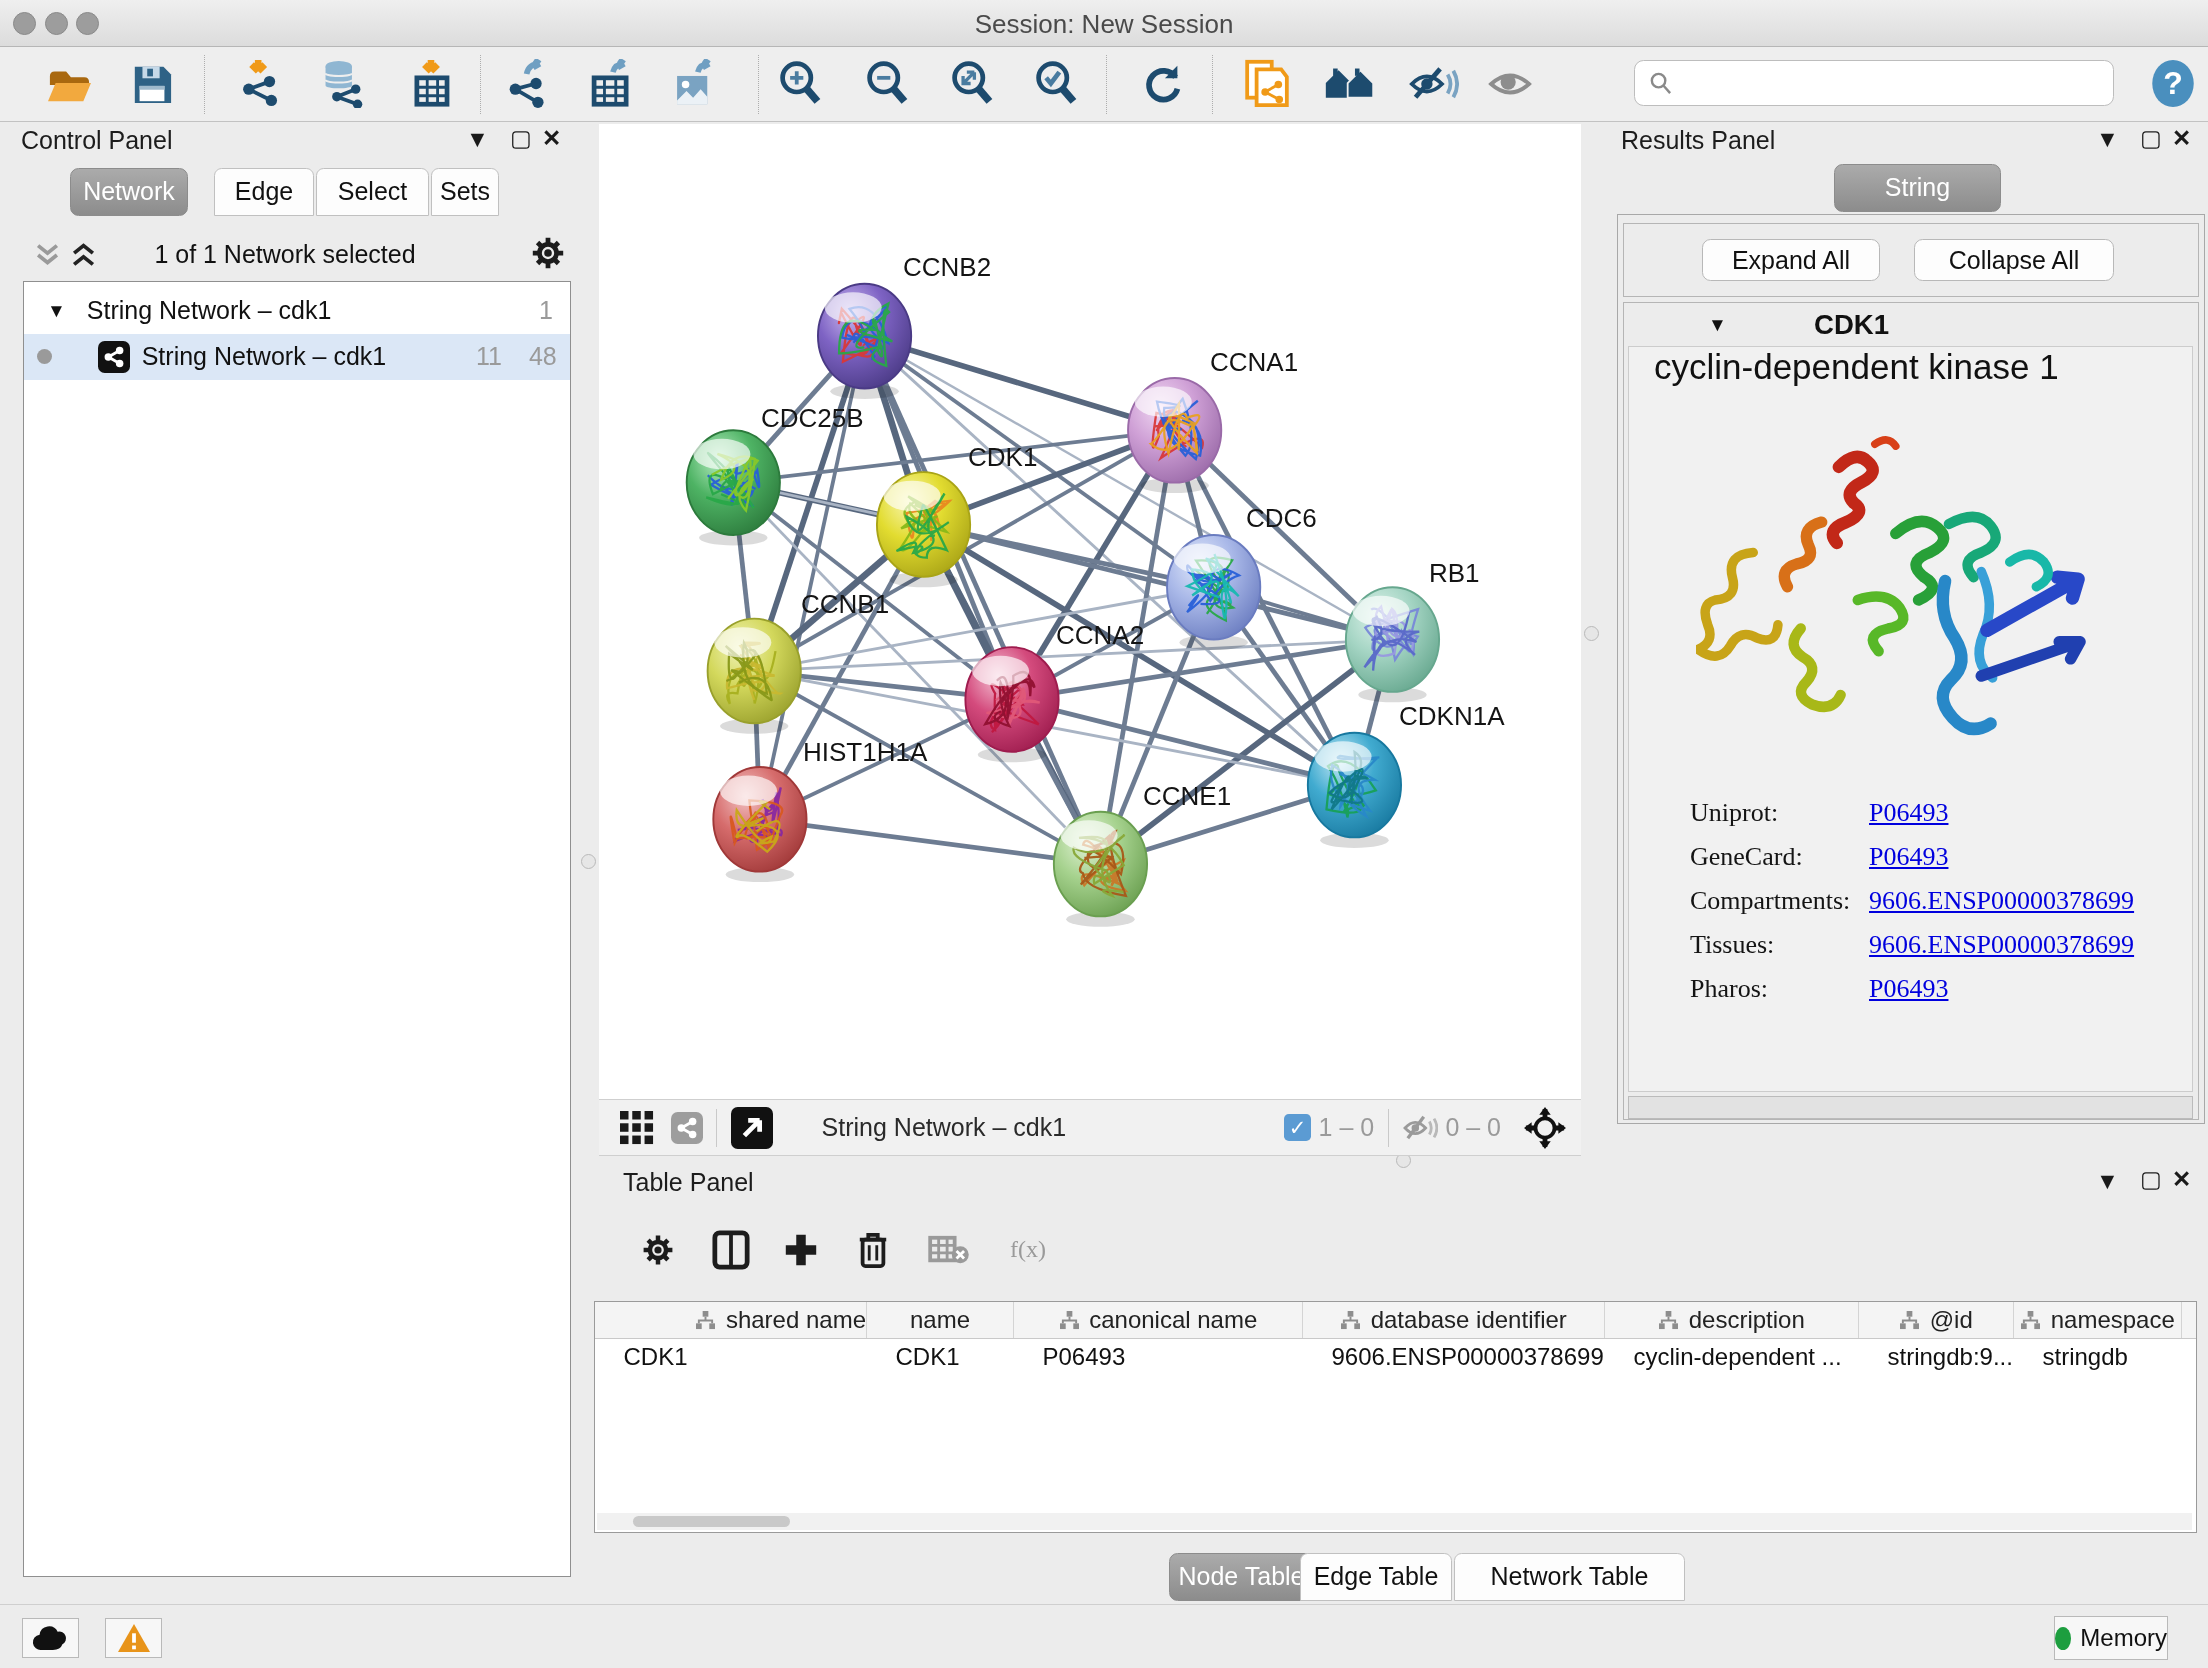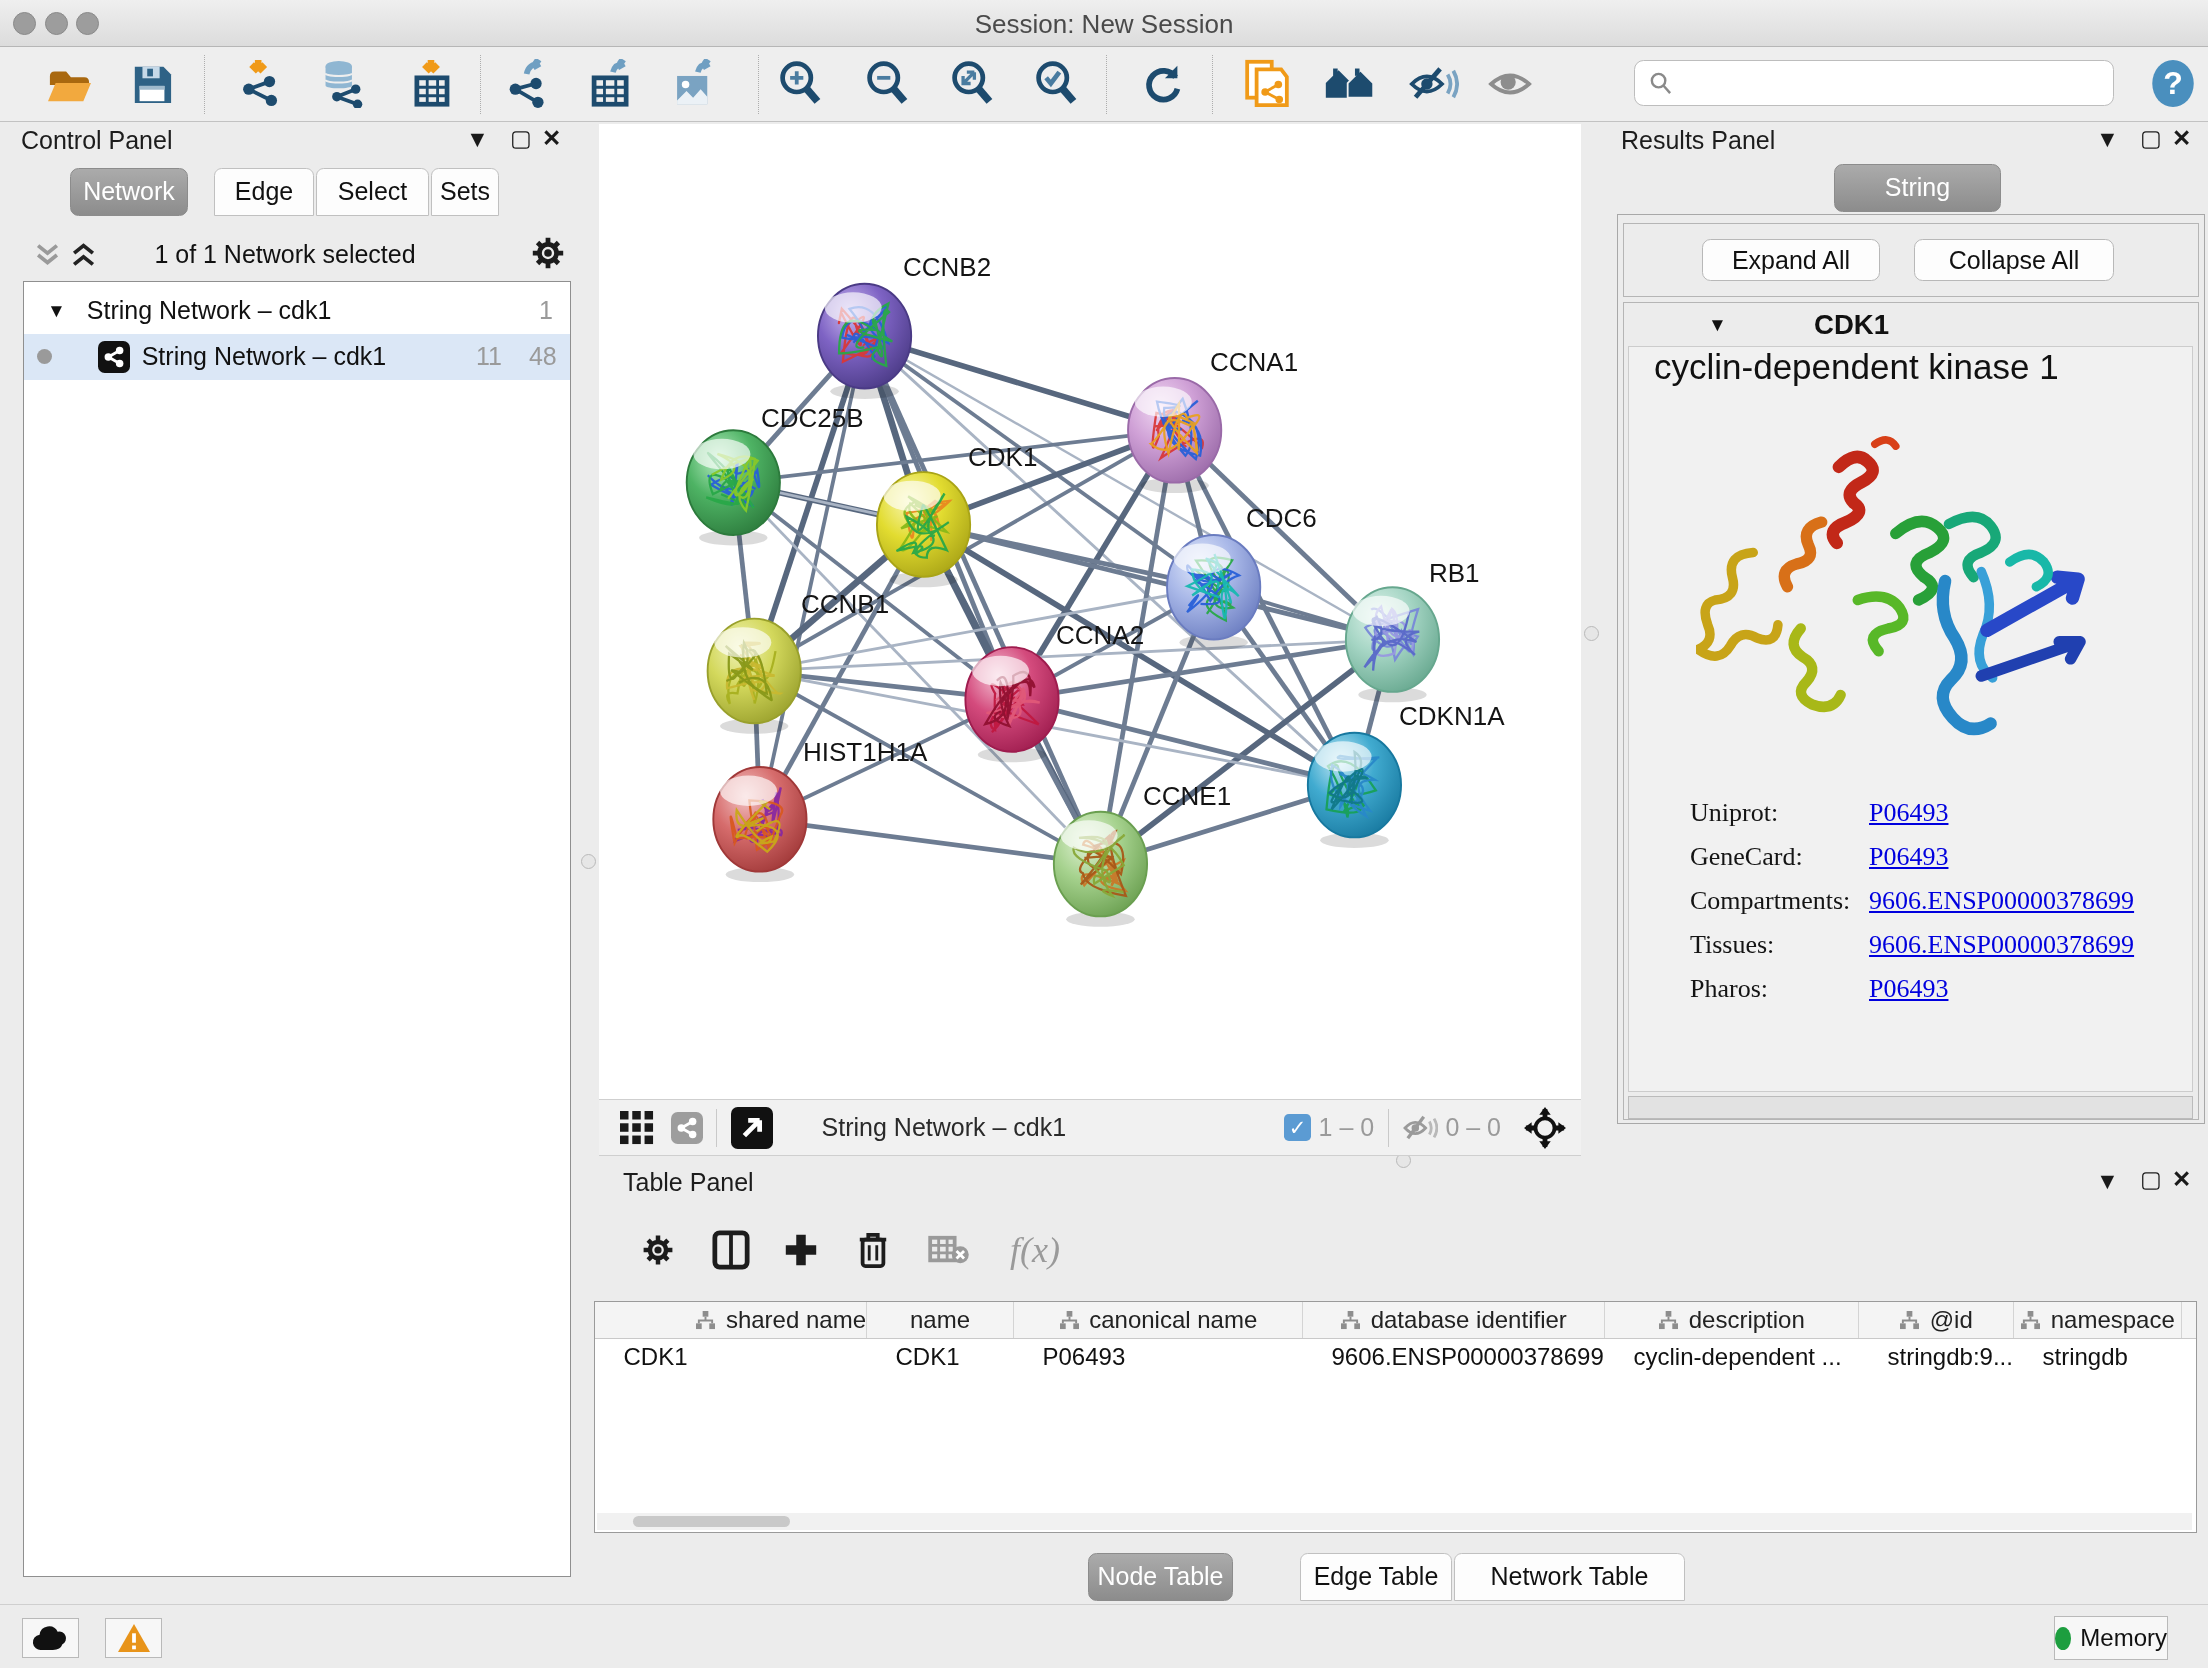--- a/index.html
+++ b/index.html
@@ -709,21 +709,21 @@
         </svg>
     </span>
     <span style="margin-left:38px">
       <svg width="42" height="32" viewBox="0 0 44 34">
           <rect x="2" y="4" width="26" height="24" fill="none" stroke="#9a9a9a" stroke-width="4"></rect>
           <path d="M2 12 h26 M2 20 h26 M11 4 v24 M20 4 v24" stroke="#9a9a9a" stroke-width="3"></path>
           <circle cx="34" cy="22" r="9" fill="#9a9a9a"></circle>
           <path d="M30 18 l8 8 M38 18 l-8 8" stroke="#fff" stroke-width="3"></path>
         </svg>
     </span>
-    <span class="serif" style="margin-left:40px;font-size:36px;font-style:italic;color:#9a9a9a">f(x)</span>
+    <span class="serif" style="margin-left:40px;font-size:24px;color:#9a9a9a">f(x)</span>
   </div>
 
   <div id="tbl" class="abs">
     <div id="tbl-head">
         <div class="th" style="width: 272px; justify-content: flex-end;">
           <span>
             <svg width="21" height="19" viewBox="0 0 22 20">
               <g fill="#8d8d8d">
                 <rect x="8" y="0" width="6" height="6"></rect>
                 <rect x="1" y="13" width="6" height="6"></rect>
@@ -810,21 +810,21 @@
         <div class="td" style="width: 302px;">9606.ENSP00000378699</div>
         <div class="td" style="width: 254px;">cyclin-dependent ...</div>
         <div class="td" style="width: 155px;">stringdb:9...</div>
         <div class="td" style="width: 168px;">stringdb</div>
       </div>
     <div id="hscroll">
         <div id="hthumb"></div>
       </div>
   </div>
 
-  <div class="abs tab sel" style="left:1088px;top:1553px;width:145px">Node Table</div>
+  <div class="abs tab sel" style="left:1169px;top:1553px;width:145px">Node Table</div>
   <div class="abs tab" style="left:1300px;top:1553px;width:152px">Edge Table</div>
   <div class="abs tab" style="left:1454px;top:1553px;width:231px">Network Table</div>
 
   <div id="statusbar" class="abs">
     <div class="sq-btn" style="left:22px">
       <svg width="38" height="27" viewBox="0 0 40 28">
           <path d="M10 26 a8 8 0 0 1-2-16 a10 10 0 0 1 19-3 a7 7 0 0 1 5 13 q-2 6-10 6 z" fill="#111"></path>
         </svg>
     </div>
     <div class="sq-btn" style="left:105px">

